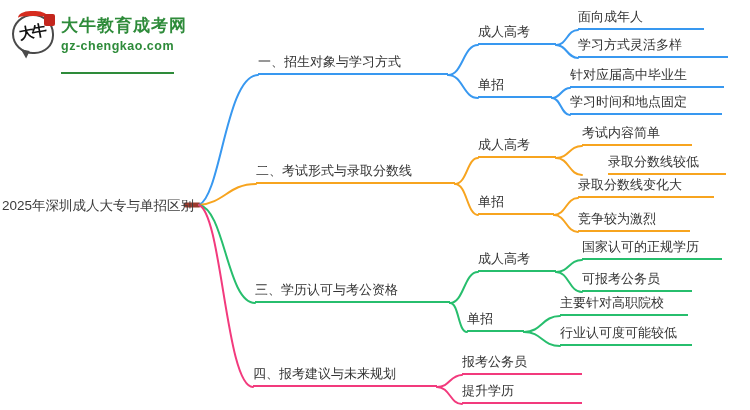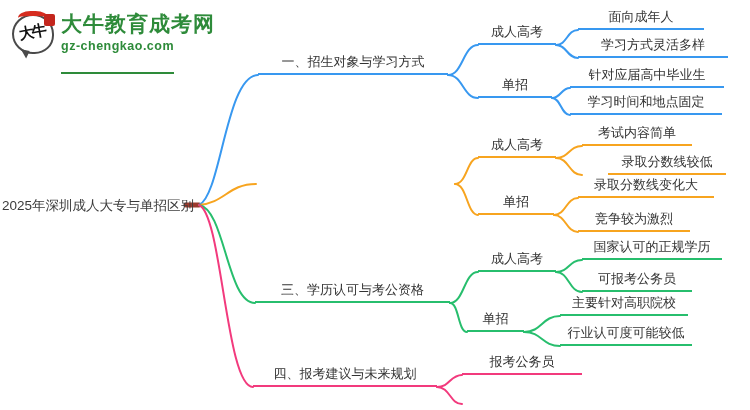--- a/index.html
+++ b/index.html
@@ -1,20 +1,20 @@
 <!DOCTYPE html>
 <html><head>
 <meta charset="utf-8">
 <style>
   html,body{margin:0;padding:0;background:#fff;}
   .stage{position:relative;width:750px;height:410px;background:#fff;overflow:hidden;
          font-family:"Liberation Sans",sans-serif;}
   .wires{position:absolute;left:0;top:0;}
   
-  .node{position:absolute;font-size:13px;line-height:16px;color:#333;text-align:center;
+  .node{position:absolute;font-size:13px;line-height:16px;color:#333;
         white-space:nowrap;padding-bottom:3px;border-bottom:2px solid;}
   .b1{border-color:#3898f0;}
   .b2{border-color:#f7a41f;}
   .b3{border-color:#27be6d;}
   .b4{border-color:#f23a7d;}
   .topic{position:absolute;left:2px;top:197px;width:184px;font-size:13.5px;line-height:17px;
          color:#3b3b3b;text-align:center;white-space:nowrap;}
   
   .logo{position:absolute;left:12px;top:14px;display:flex;align-items:flex-start;}
   .bubble{position:relative;width:42px;height:40px;border:2px solid #4a4a4a;background:#fff;
@@ -22,21 +22,21 @@
   .bubble-txt{position:absolute;left:5px;top:7px;font-size:15px;font-weight:bold;color:#111;
               transform:rotate(-10deg);letter-spacing:-2px;}
   .arc{position:absolute;left:4px;top:-5px;width:30px;height:14px;border-top:5px solid #d62c1f;
        border-radius:50%/60%;box-sizing:border-box;}
   .seal{position:absolute;right:-3px;top:-2px;width:11px;height:12px;background:#c3261d;
         border-radius:2px;color:#fff;font-size:6px;line-height:12px;text-align:center;overflow:hidden;}
   .tail{position:absolute;left:6px;bottom:-6px;width:0;height:0;
         border-left:7px solid transparent;border-right:2px solid transparent;
         border-top:8px solid #4a4a4a;transform:rotate(12deg);}
   .logo-text{margin-left:7px;padding-top:2px;}
-  .site-name{font-size:21px;font-weight:bold;color:#2e8b3a;letter-spacing:1px;line-height:20px;font-family:Liberation Mono, monospace;}
+  .site-name{font-size:17px;font-weight:bold;color:#2e8b3a;letter-spacing:1px;line-height:20px;}
   .site-url{font-size:12.5px;font-weight:bold;color:#2e8b3a;letter-spacing:.5px;line-height:15px;
             border-bottom:2px solid #2e8b3a;padding-bottom:18px;display:inline-block;}
 </style>
 </head>
 <body>
 
 <div class="stage">
 
   <svg class="wires" width="750" height="410" viewBox="0 0 750 410">
 
@@ -95,31 +95,33 @@
   <div class="topic">2025年深圳成人大专与单招区别</div>
 
   <div class="node b1" style="left:258px;top:54px;width:190px">一、招生对象与学习方式</div>
   <div class="node b1" style="left:478px;top:24px;width:78px">成人高考</div>
   <div class="node b1" style="left:578px;top:9px;width:126px">面向成年人</div>
   <div class="node b1" style="left:578px;top:37px;width:150px">学习方式灵活多样</div>
   <div class="node b1" style="left:478px;top:77px;width:74px">单招</div>
   <div class="node b1" style="left:570px;top:67px;width:154px">针对应届高中毕业生</div>
   <div class="node b1" style="left:570px;top:94px;width:152px">学习时间和地点固定</div>
 
+  <div class="node b2" style="left:256px;top:163px;width:199px">二、考试形式与录取分数线</div>
   <div class="node b2" style="left:478px;top:137px;width:78px">成人高考</div>
   <div class="node b2" style="left:582px;top:125px;width:110px">考试内容简单</div>
   <div class="node b2" style="left:608px;top:154px;width:118px">录取分数线较低</div>
   <div class="node b2" style="left:478px;top:194px;width:76px">单招</div>
   <div class="node b2" style="left:578px;top:177px;width:136px">录取分数线变化大</div>
   <div class="node b2" style="left:578px;top:211px;width:112px">竞争较为激烈</div>
 
   <div class="node b3" style="left:255px;top:282px;width:195px">三、学历认可与考公资格</div>
   <div class="node b3" style="left:478px;top:251px;width:78px">成人高考</div>
   <div class="node b3" style="left:582px;top:239px;width:140px">国家认可的正规学历</div>
   <div class="node b3" style="left:582px;top:271px;width:110px">可报考公务员</div>
   <div class="node b3" style="left:467px;top:311px;width:57px">单招</div>
   <div class="node b3" style="left:560px;top:295px;width:128px">主要针对高职院校</div>
   <div class="node b3" style="left:560px;top:325px;width:132px">行业认可度可能较低</div>
 
   <div class="node b4" style="left:253px;top:366px;width:184px">四、报考建议与未来规划</div>
   <div class="node b4" style="left:462px;top:354px;width:120px">报考公务员</div>
+  <div class="node b4" style="left:462px;top:383px;width:120px">提升学历</div>
 
 </div>
 
 </body></html>

